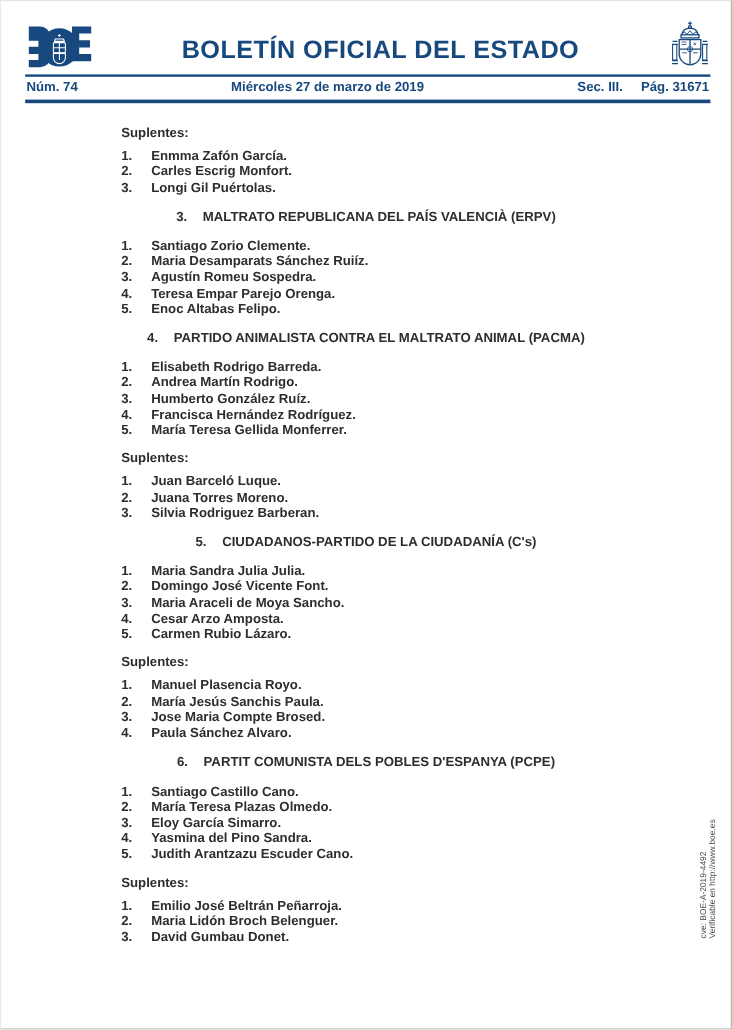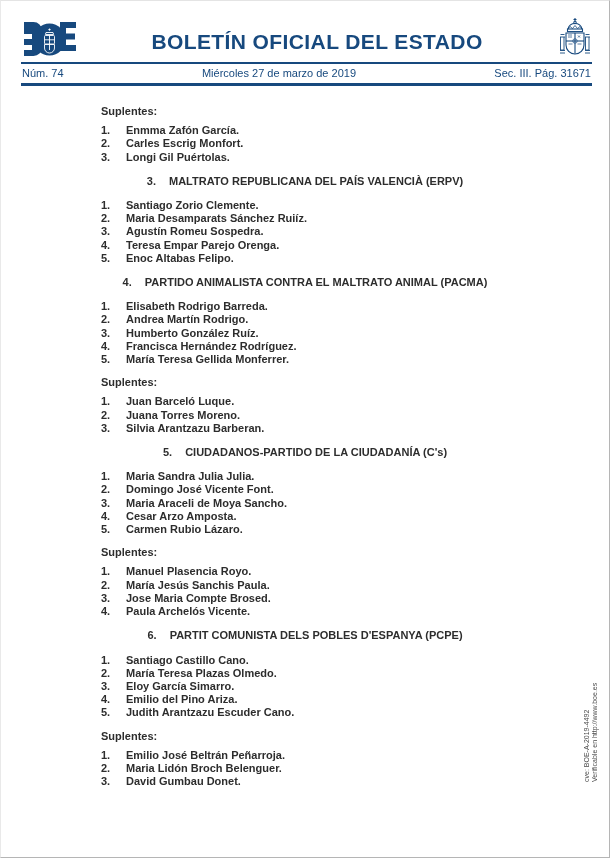--- a/index.html
+++ b/index.html
@@ -44,23 +44,23 @@
   .arms { position: absolute; right: 15px; top: 15px; }
 
   .rule-thin {
     position: absolute; left: 20px; right: 17px; top: 61px;
     border-top: 2px solid var(--brand);
   }
   .meta-bar {
     position: absolute; left: 21px; right: 18px; top: 66px;
     display: flex; justify-content: space-between; align-items: baseline;
     color: var(--brand);
-    font-size: 11px; font-weight: normal;
-  }
-  .meta-right span + span { }
+    font-size: 11px; font-weight: bold;
+  }
+  .meta-right span + span { margin-left: 12px; }
   .rule-thick {
     position: absolute; left: 20px; right: 17px; top: 82px;
     border-top: 3px solid var(--brand);
   }
 
   
   .doc-body {
     padding: 18px 100px 0 100px;
     color: var(--text);
     font-size: 11px;
@@ -221,21 +221,21 @@
         <div class="list-row">
           <span class="li-num">1.</span>
           <span class="li-text">Juan Barceló Luque.</span>
         </div>
         <div class="list-row">
           <span class="li-num">2.</span>
           <span class="li-text">Juana Torres Moreno.</span>
         </div>
         <div class="list-row">
           <span class="li-num">3.</span>
-          <span class="li-text">Silvia Arantzazu Barberan.</span>
+          <span class="li-text">Silvia Rodriguez Barberan.</span>
         </div>
       </div>
       <div class="party-heading"><span class="ph-num">5.</span><span>CIUDADANOS-PARTIDO DE LA CIUDADANÍA (C's)</span></div>
       <div class="name-list">
         <div class="list-row">
           <span class="li-num">1.</span>
           <span class="li-text">Maria Sandra Julia Julia.</span>
         </div>
         <div class="list-row">
           <span class="li-num">2.</span>
@@ -263,40 +263,40 @@
         <div class="list-row">
           <span class="li-num">2.</span>
           <span class="li-text">María Jesús Sanchis Paula.</span>
         </div>
         <div class="list-row">
           <span class="li-num">3.</span>
           <span class="li-text">Jose Maria Compte Brosed.</span>
         </div>
         <div class="list-row">
           <span class="li-num">4.</span>
-          <span class="li-text">Paula Archelós Vicente.</span>
+          <span class="li-text">Paula Sánchez Alvaro.</span>
         </div>
       </div>
       <div class="party-heading"><span class="ph-num">6.</span><span>PARTIT COMUNISTA DELS POBLES D'ESPANYA (PCPE)</span></div>
       <div class="name-list">
         <div class="list-row">
           <span class="li-num">1.</span>
           <span class="li-text">Santiago Castillo Cano.</span>
         </div>
         <div class="list-row">
           <span class="li-num">2.</span>
           <span class="li-text">María Teresa Plazas Olmedo.</span>
         </div>
         <div class="list-row">
           <span class="li-num">3.</span>
           <span class="li-text">Eloy García Simarro.</span>
         </div>
         <div class="list-row">
           <span class="li-num">4.</span>
-          <span class="li-text">Emilio del Pino Ariza.</span>
+          <span class="li-text">Yasmina del Pino Sandra.</span>
         </div>
         <div class="list-row">
           <span class="li-num">5.</span>
           <span class="li-text">Judith Arantzazu Escuder Cano.</span>
         </div>
       </div>
       <div class="suplentes-label">Suplentes:</div>
       <div class="name-list">
         <div class="list-row">
           <span class="li-num">1.</span>

